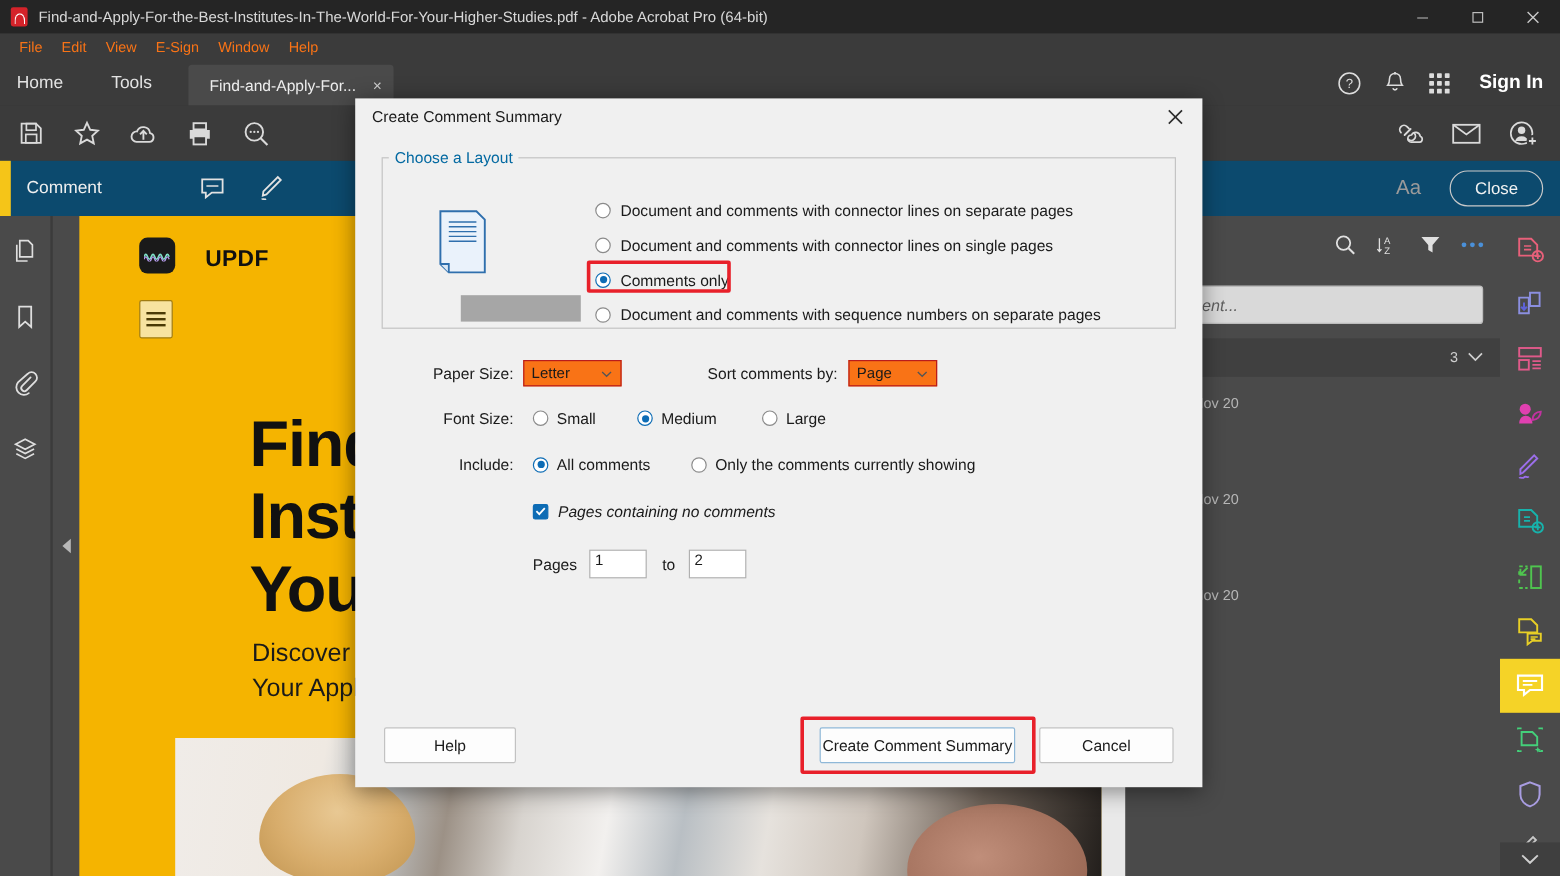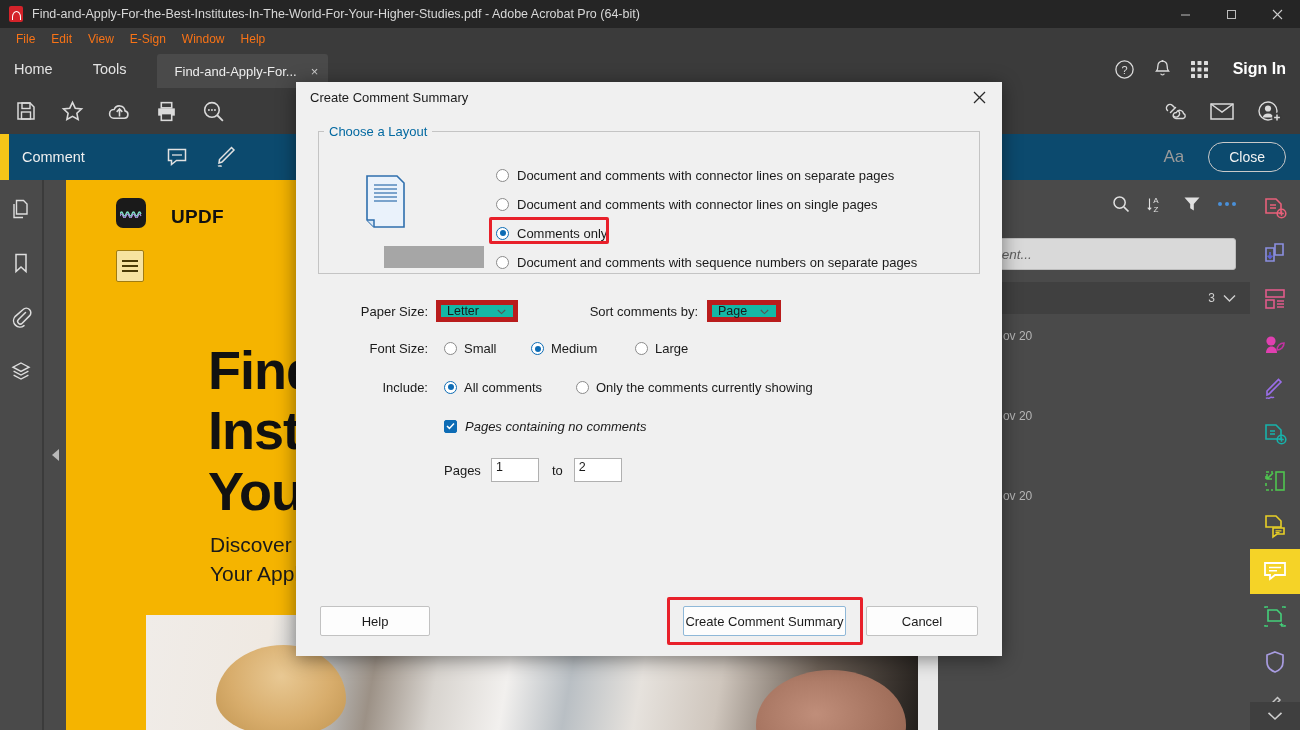--- a/index.html
+++ b/index.html
@@ -254,21 +254,21 @@
   .radio-row .lbl { font-size: 13px; color: #1a1a1a; white-space: nowrap; }
   .hl-box {
     position: absolute; border: 3px solid #e8202a; border-radius: 2px;
   }
   .hl-comments-only { left: 193px; top: 135px; width: 120px; height: 27px; }
 
   .form { position: absolute; left: 0; top: 212px; width: 706px; }
   .frow { display: flex; align-items: center; height: 34px; }
   .flabel { font-size: 13px; color: #1a1a1a; text-align: right; }
   .select {
-    height: 22px; background: #14b8a6; border: 5px solid #b91c1c;
+    height: 22px; background: #f97316; border: 1px solid #b91c1c;
     display: flex; align-items: center; padding: 0 6px; font-size: 12.5px;
     color: #1a1a1a; position: relative;
   }
   .select .chev {
     position: absolute; right: 7px; top: 50%; transform: translateY(-50%);
     color: #555;
   }
   .rlabel { font-size: 13px; color: #1a1a1a; }
   .checkbox {
     width: 13px; height: 13px; background: #0d6cb5; border: 1px solid #0d6cb5;

